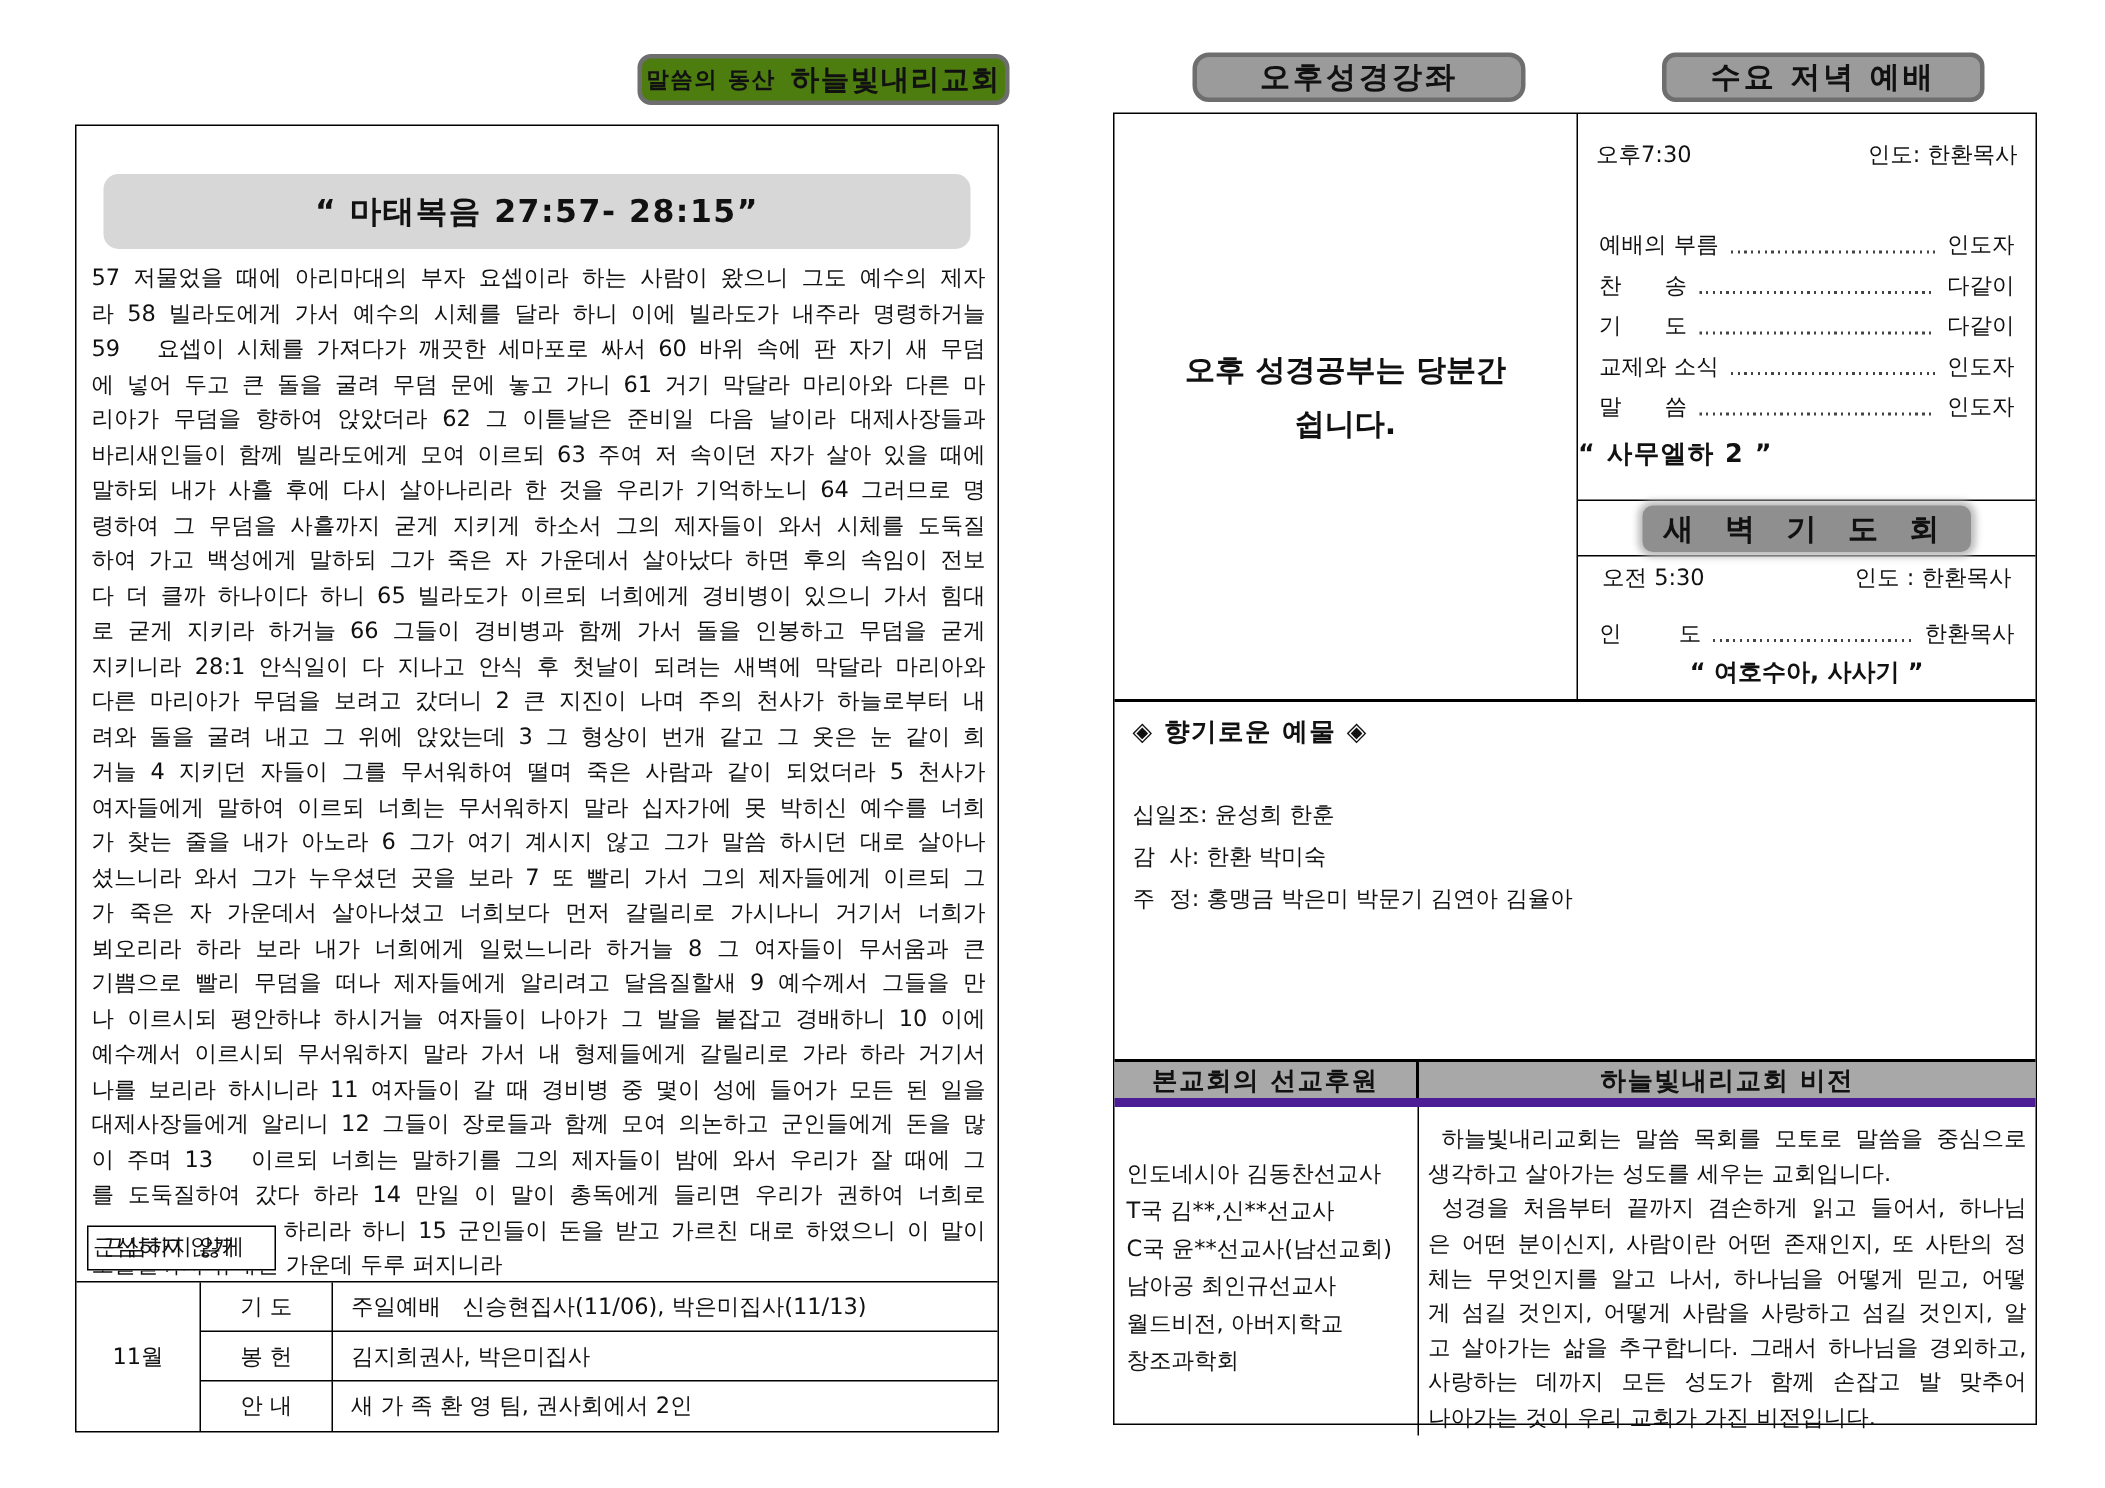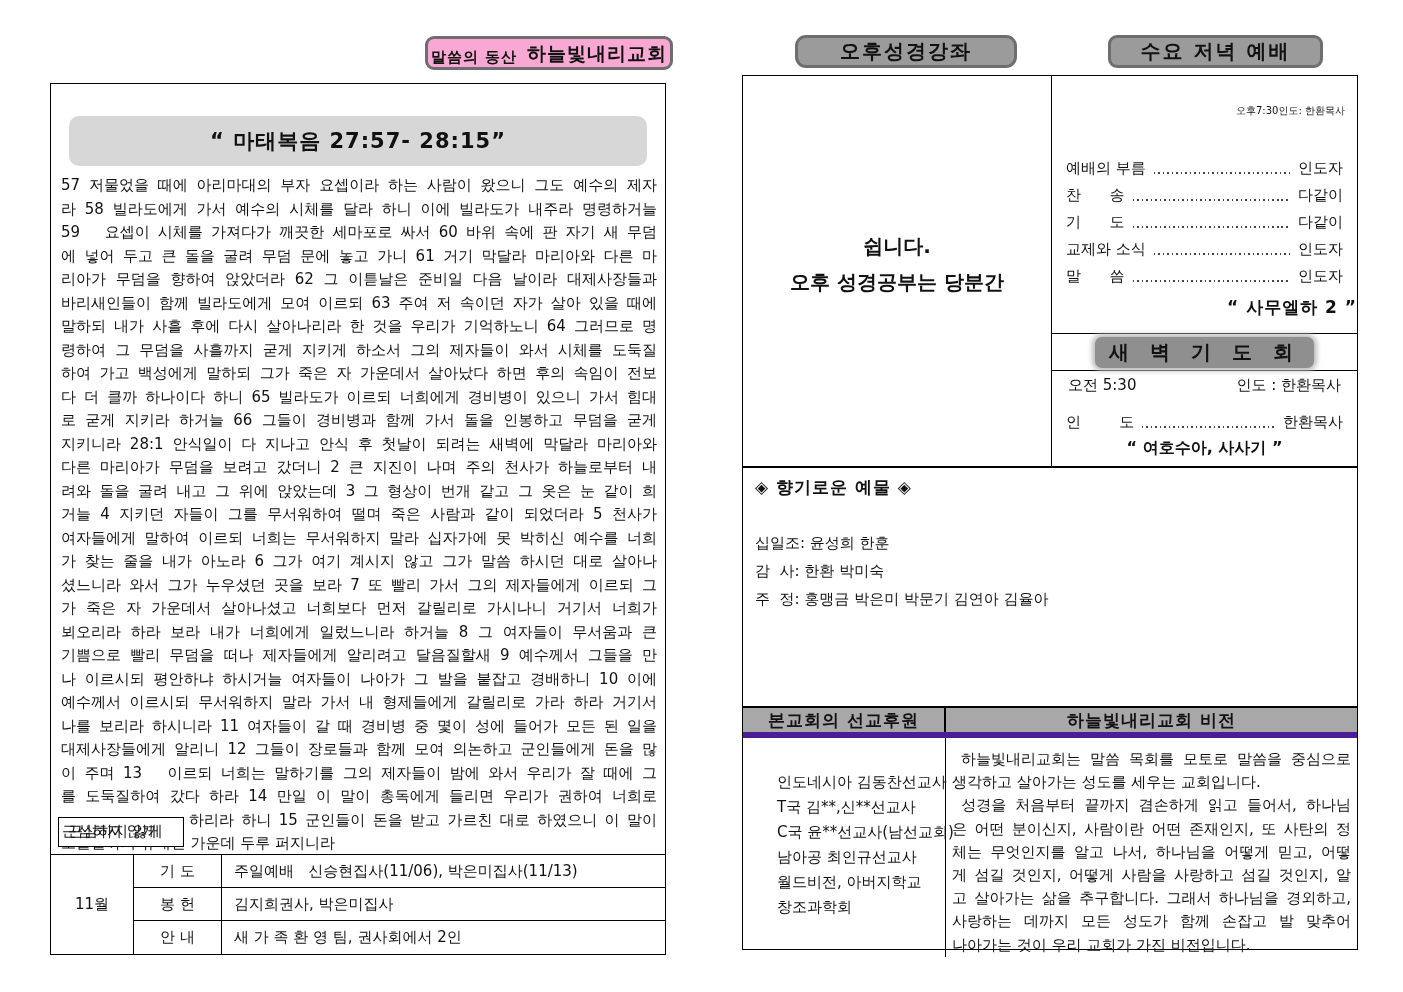--- a/index.html
+++ b/index.html
@@ -1,21 +1,21 @@
 <!DOCTYPE html>
 <html><head>
 <meta charset="utf-8">
 <style>
   html,body{margin:0;padding:0;background:#fff;}
   .canvas{position:relative;width:1403px;height:992px;background:#fff;color:#111;
     font-family:"DejaVu Sans","Liberation Sans",sans-serif;overflow:hidden;}
 
   
-  .stamp{position:absolute;display:flex;align-items:flex-end;justify-content:center;gap:10px;
-    background:#f9a8d4;border:3px solid #6e6e6e;border-radius:9px;box-sizing:border-box;}
+  .stamp{position:absolute;display:flex;align-items:center;justify-content:center;gap:10px;
+    background:#4d7c0f;border:3px solid #6e6e6e;border-radius:9px;box-sizing:border-box;}
   .stamp .s1{font-weight:bold;font-size:15px;letter-spacing:1px;}
   .stamp .s2{font-weight:bold;font-size:19px;letter-spacing:1px;}
   .badge{position:absolute;display:flex;align-items:center;justify-content:center;
     background:#9b9b9b;border:3px solid #6e6e6e;border-radius:9px;box-sizing:border-box;
     font-weight:bold;font-size:20px;letter-spacing:2px;}
 
   
   .page{position:absolute;border:1px solid #000;box-sizing:border-box;background:#fff;}
   .page-left{left:50px;top:83px;width:616px;height:872px;}
   .page-right{left:742px;top:75px;width:616px;height:875px;}
@@ -41,29 +41,29 @@
     border-right:1px solid #000;white-space:pre;}
   .dt-value{grid-column:3;display:flex;align-items:center;padding-left:12px;white-space:pre;}
   .rb{border-bottom:1px solid #000;}
 
   
   .vdiv{position:absolute;left:308px;top:0;width:1px;height:390px;background:#000;}
   .hdiv{position:absolute;left:0;right:0;top:390px;height:2px;background:#000;}
   .notice{position:absolute;left:0;width:308px;top:152px;text-align:center;
     font-weight:bold;font-size:20px;line-height:36px;}
   .rcol{position:absolute;left:309px;right:0;top:0;height:390px;}
-  .time-row{display:flex;justify-content:flex-end;padding:0 12px;margin-top:28px;
-    font-size:10px;white-space:pre;}
+  .time-row{display:flex;justify-content:space-between;padding:0 12px;margin-top:18px;
+    font-size:15px;white-space:pre;}
   .w-list{margin-top:37px;padding:0 14px;}
   .w-row{display:flex;align-items:center;height:27px;font-size:15px;}
   .o-label{white-space:pre;}
   .dots{flex:1;height:2px;margin:0 8px;align-self:center;margin-top:8px;
     background:repeating-linear-gradient(to right,#444 0 1.5px,transparent 1.5px 4.5px);}
   .o-by{white-space:pre;}
-  .passage{margin-top:6px;text-align:right;font-weight:bold;font-size:17px;letter-spacing:1px;}
+  .passage{margin-top:6px;text-align:left;font-weight:bold;font-size:17px;letter-spacing:1px;}
   .dawn-header{position:absolute;top:257px;left:0;right:0;height:36px;border-top:1px solid #000;
     border-bottom:1px solid #000;display:flex;align-items:center;justify-content:center;}
   .dawn-badge{background:#8f8f8f;border-radius:7px;box-shadow:0 0 5px 3px #bdbdbd;
     padding:2px 14px;font-weight:bold;font-size:20px;letter-spacing:7px;}
   .dawn-time{position:absolute;top:300px;left:0;right:0;display:flex;justify-content:space-between;
     padding:0 16px;font-size:15px;white-space:pre;box-sizing:border-box;}
   .dawn-order{position:absolute;top:333px;left:0;right:0;padding:0 14px;box-sizing:border-box;}
   .dawn-passage{position:absolute;top:362px;left:0;right:0;text-align:center;
     font-weight:bold;font-size:16px;}
   .offerings{position:absolute;top:392px;left:0;right:0;height:238px;box-sizing:border-box;padding:8px 12px;}
@@ -72,21 +72,21 @@
   .off-row{height:28px;line-height:28px;font-size:15px;}
   .off-label{font-weight:normal;white-space:pre;}
   .off-names{white-space:pre;}
   .rb-table{position:absolute;top:630px;left:0;right:0;bottom:0;}
   .rb-head{display:grid;grid-template-columns:203px 1fr;height:32px;
     border-top:2px solid #000;border-bottom:6px solid #4c1d95;background:#a8a8a8;box-sizing:border-box;}
   .rb-head>div{display:flex;align-items:center;justify-content:center;font-weight:bold;
     font-size:17px;letter-spacing:1px;}
   .rb-head .c1{border-right:2px solid #000;}
   .rb-body{display:grid;grid-template-columns:203px 1fr;position:absolute;top:32px;left:0;right:0;bottom:0;}
-  .missions{border-right:1px solid #000;padding:32px 6px 0 8px;font-size:15px;margin-left:26px;}
+  .missions{border-right:1px solid #000;padding:32px 6px 0 8px;font-size:15px;}
   .m-line{height:25px;line-height:25px;white-space:nowrap;}
   .vision{padding:10px 6px 0 6px;font-size:15px;}
   .v-line{height:23.2px;line-height:23.2px;text-align:justify;text-align-last:justify;}
   .v-line:nth-child(2),.v-line:last-child{text-align-last:left;}
 </style>
 </head>
 <body>
 
 <div class="canvas">
 
@@ -149,22 +149,22 @@
       <div class="dt-value" style="grid-row:3;">새 가 족 환 영 팀, 권사회에서 2인</div>
     </div>
   </div>
 
   <div class="page page-right">
 
     <div class="vdiv"></div>
     <div class="hdiv"></div>
 
     <div class="notice">
+      <div>오후 성경공부는 당분간</div>
       <div>쉽니다.</div>
-      <div>오후 성경공부는 당분간</div>
     </div>
 
     <div class="rcol">
       <div class="time-row">
         <span>오후7:30</span>
         <span>인도: 한환목사</span>
       </div>
       <div class="w-list">
           <div class="w-row">
           <span class="o-label">예배의 부름</span>

